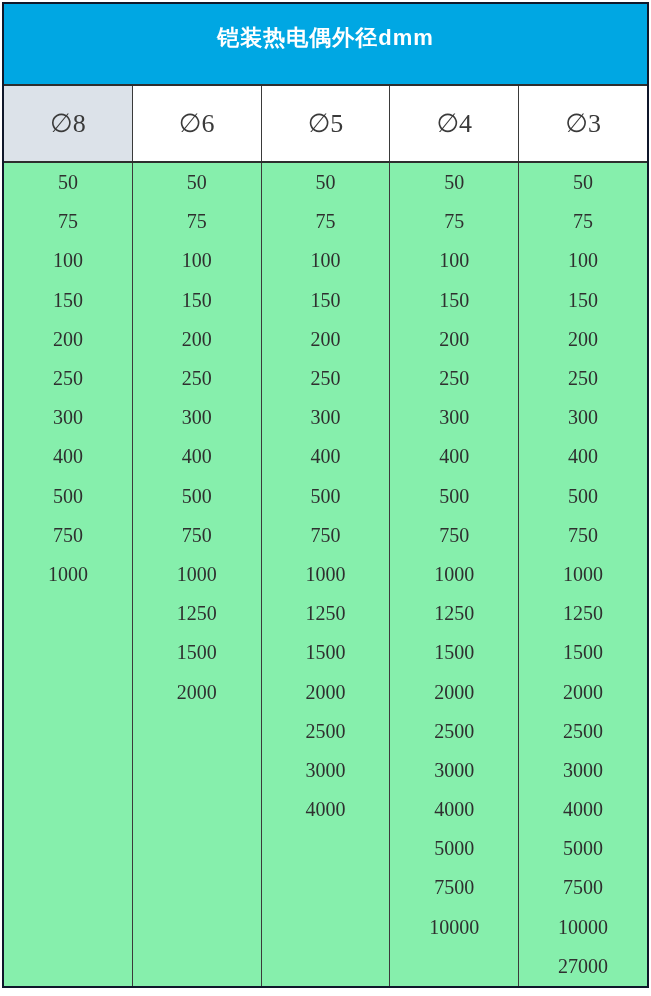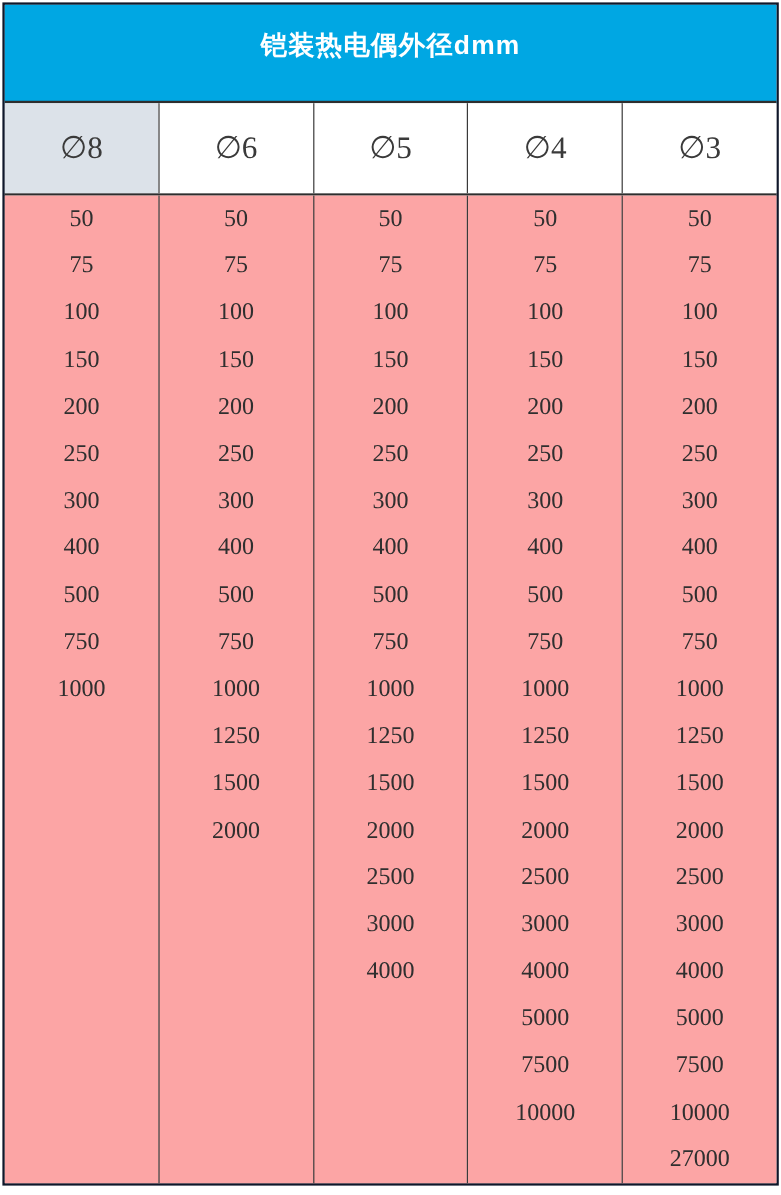--- a/index.html
+++ b/index.html
@@ -62,21 +62,21 @@
     background: #dce2e9;
   }
   .table-body {
     display: flex;
     height: 823px;
   }
   .body-col {
     flex: 1 1 0;
     display: flex;
     flex-direction: column;
-    background: #fca5a5;
+    background: #86efac;
   }
   .body-col + .body-col {
     border-left: 1.5px solid #3a3a3a;
   }
   .cell {
     height: 39.19px;
     display: flex;
     align-items: center;
     justify-content: center;
     font-size: 20px;

